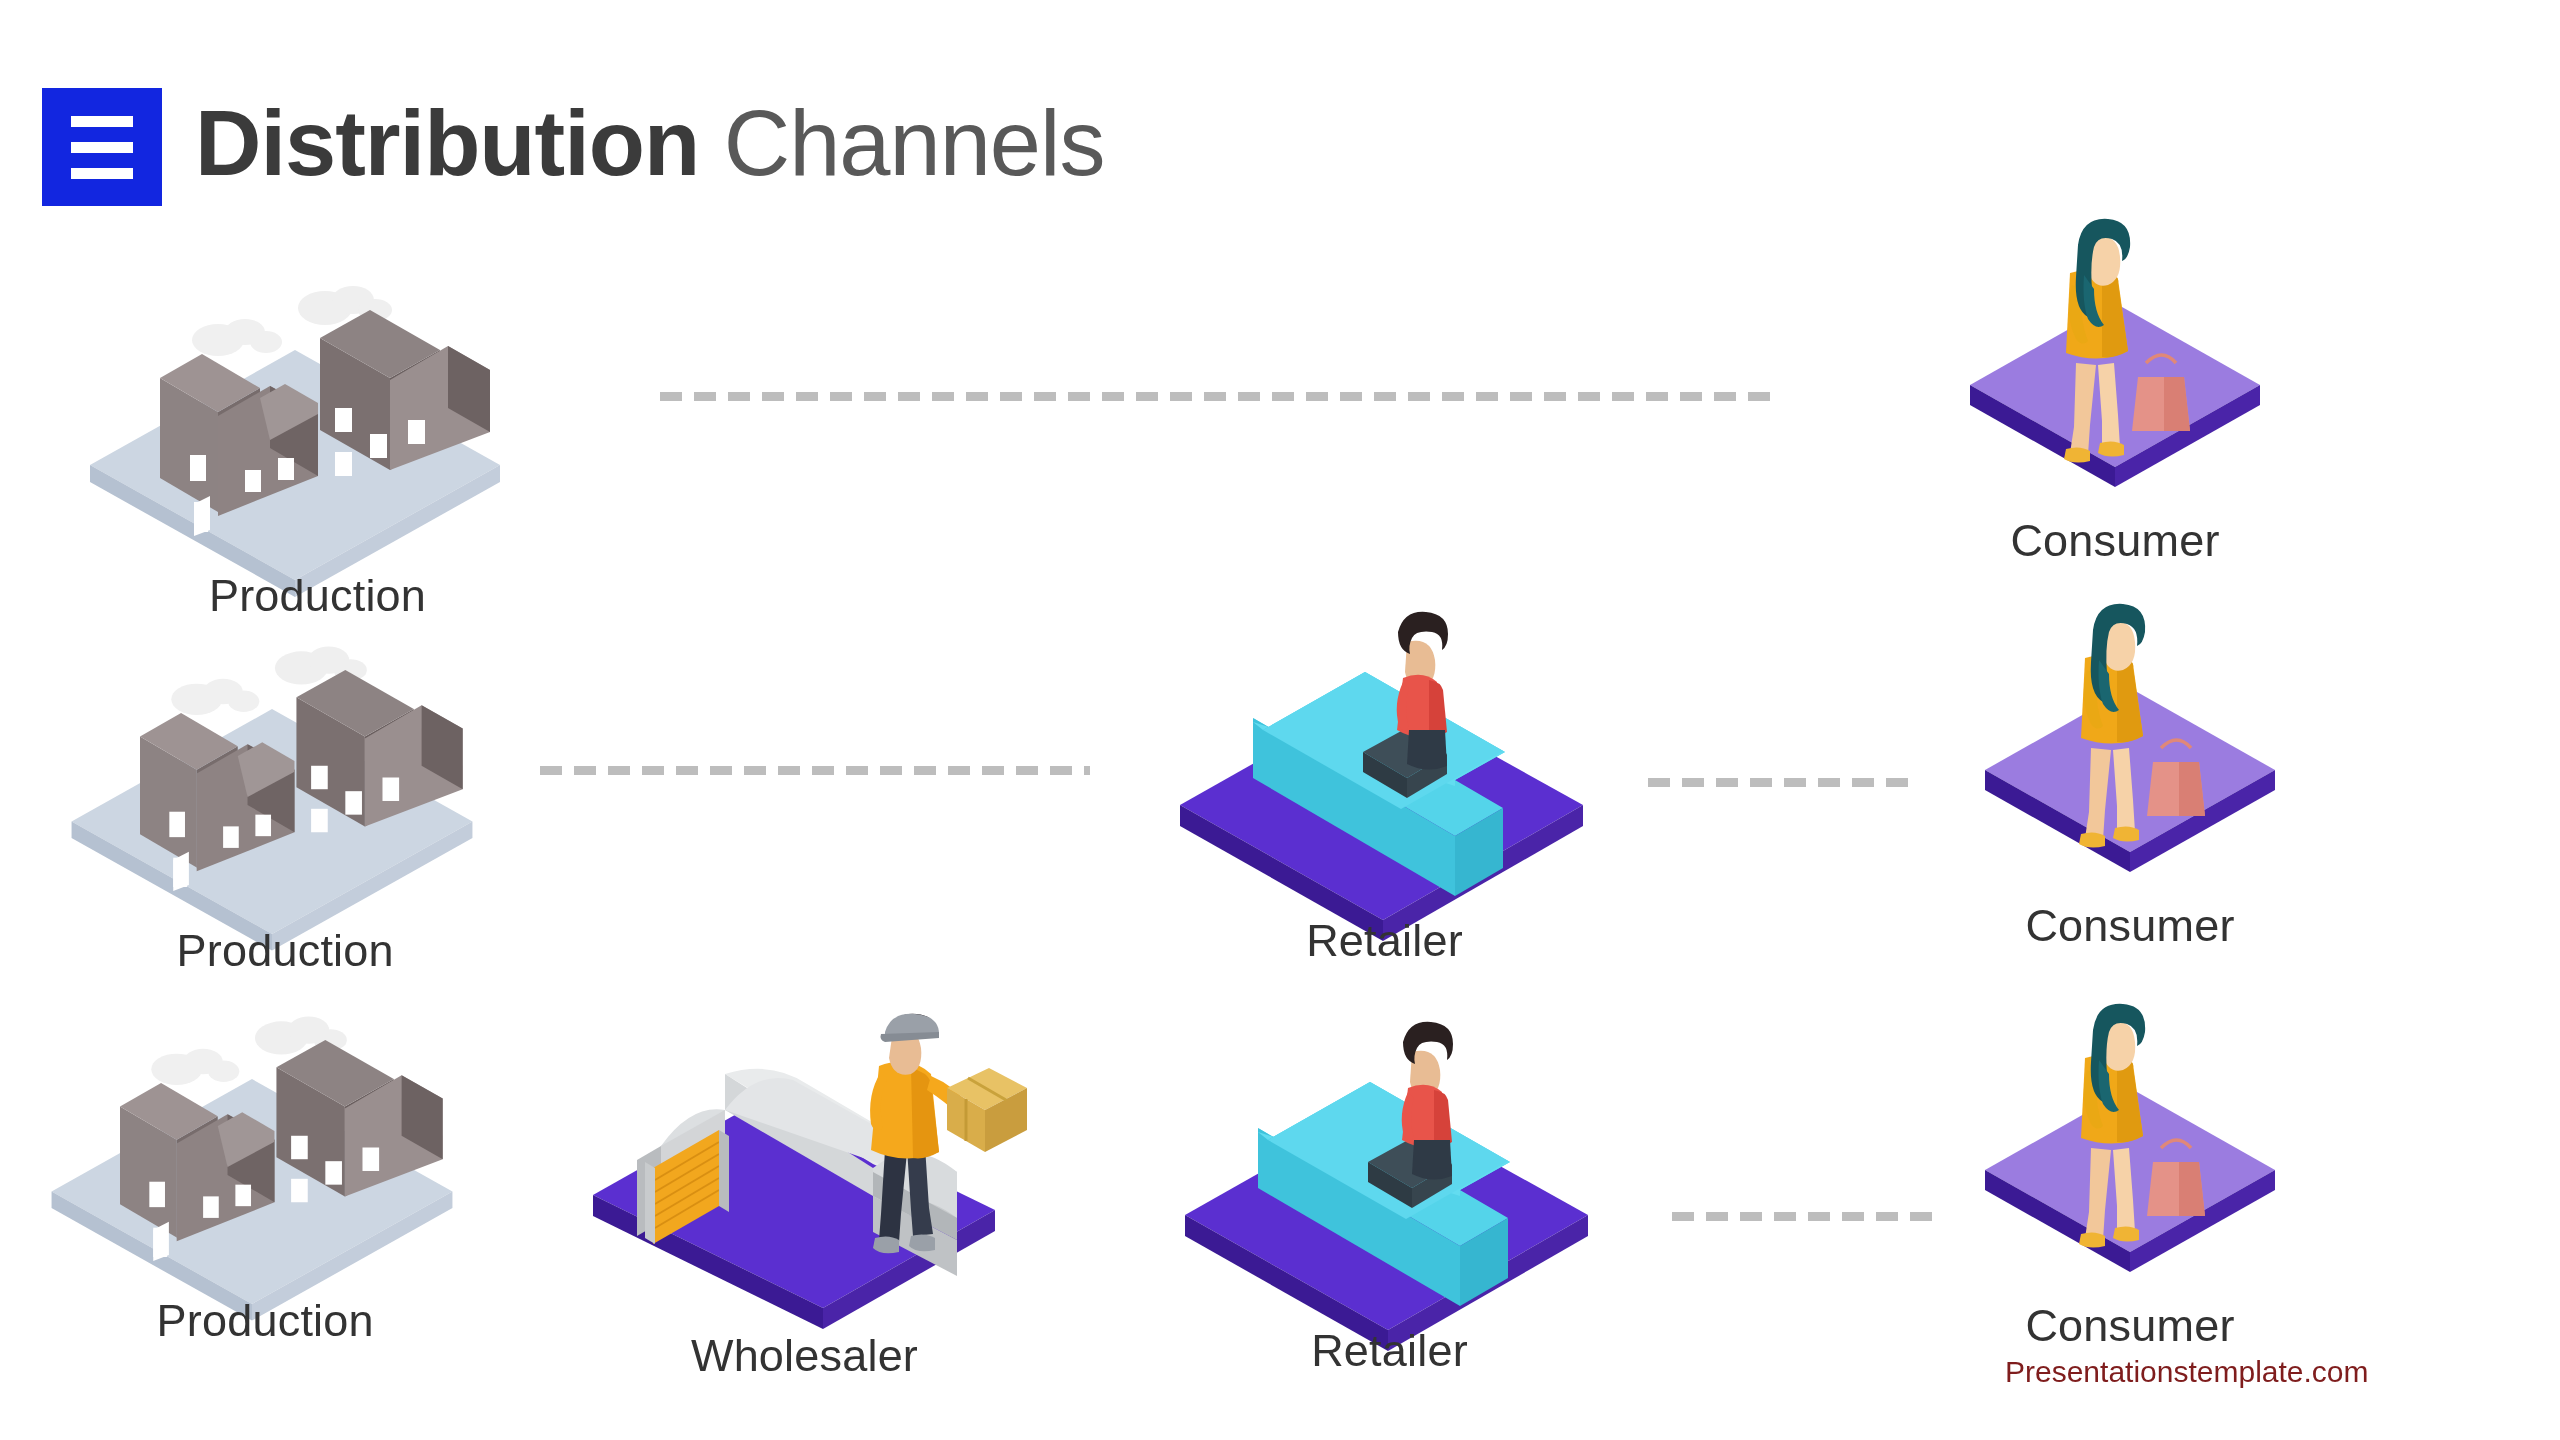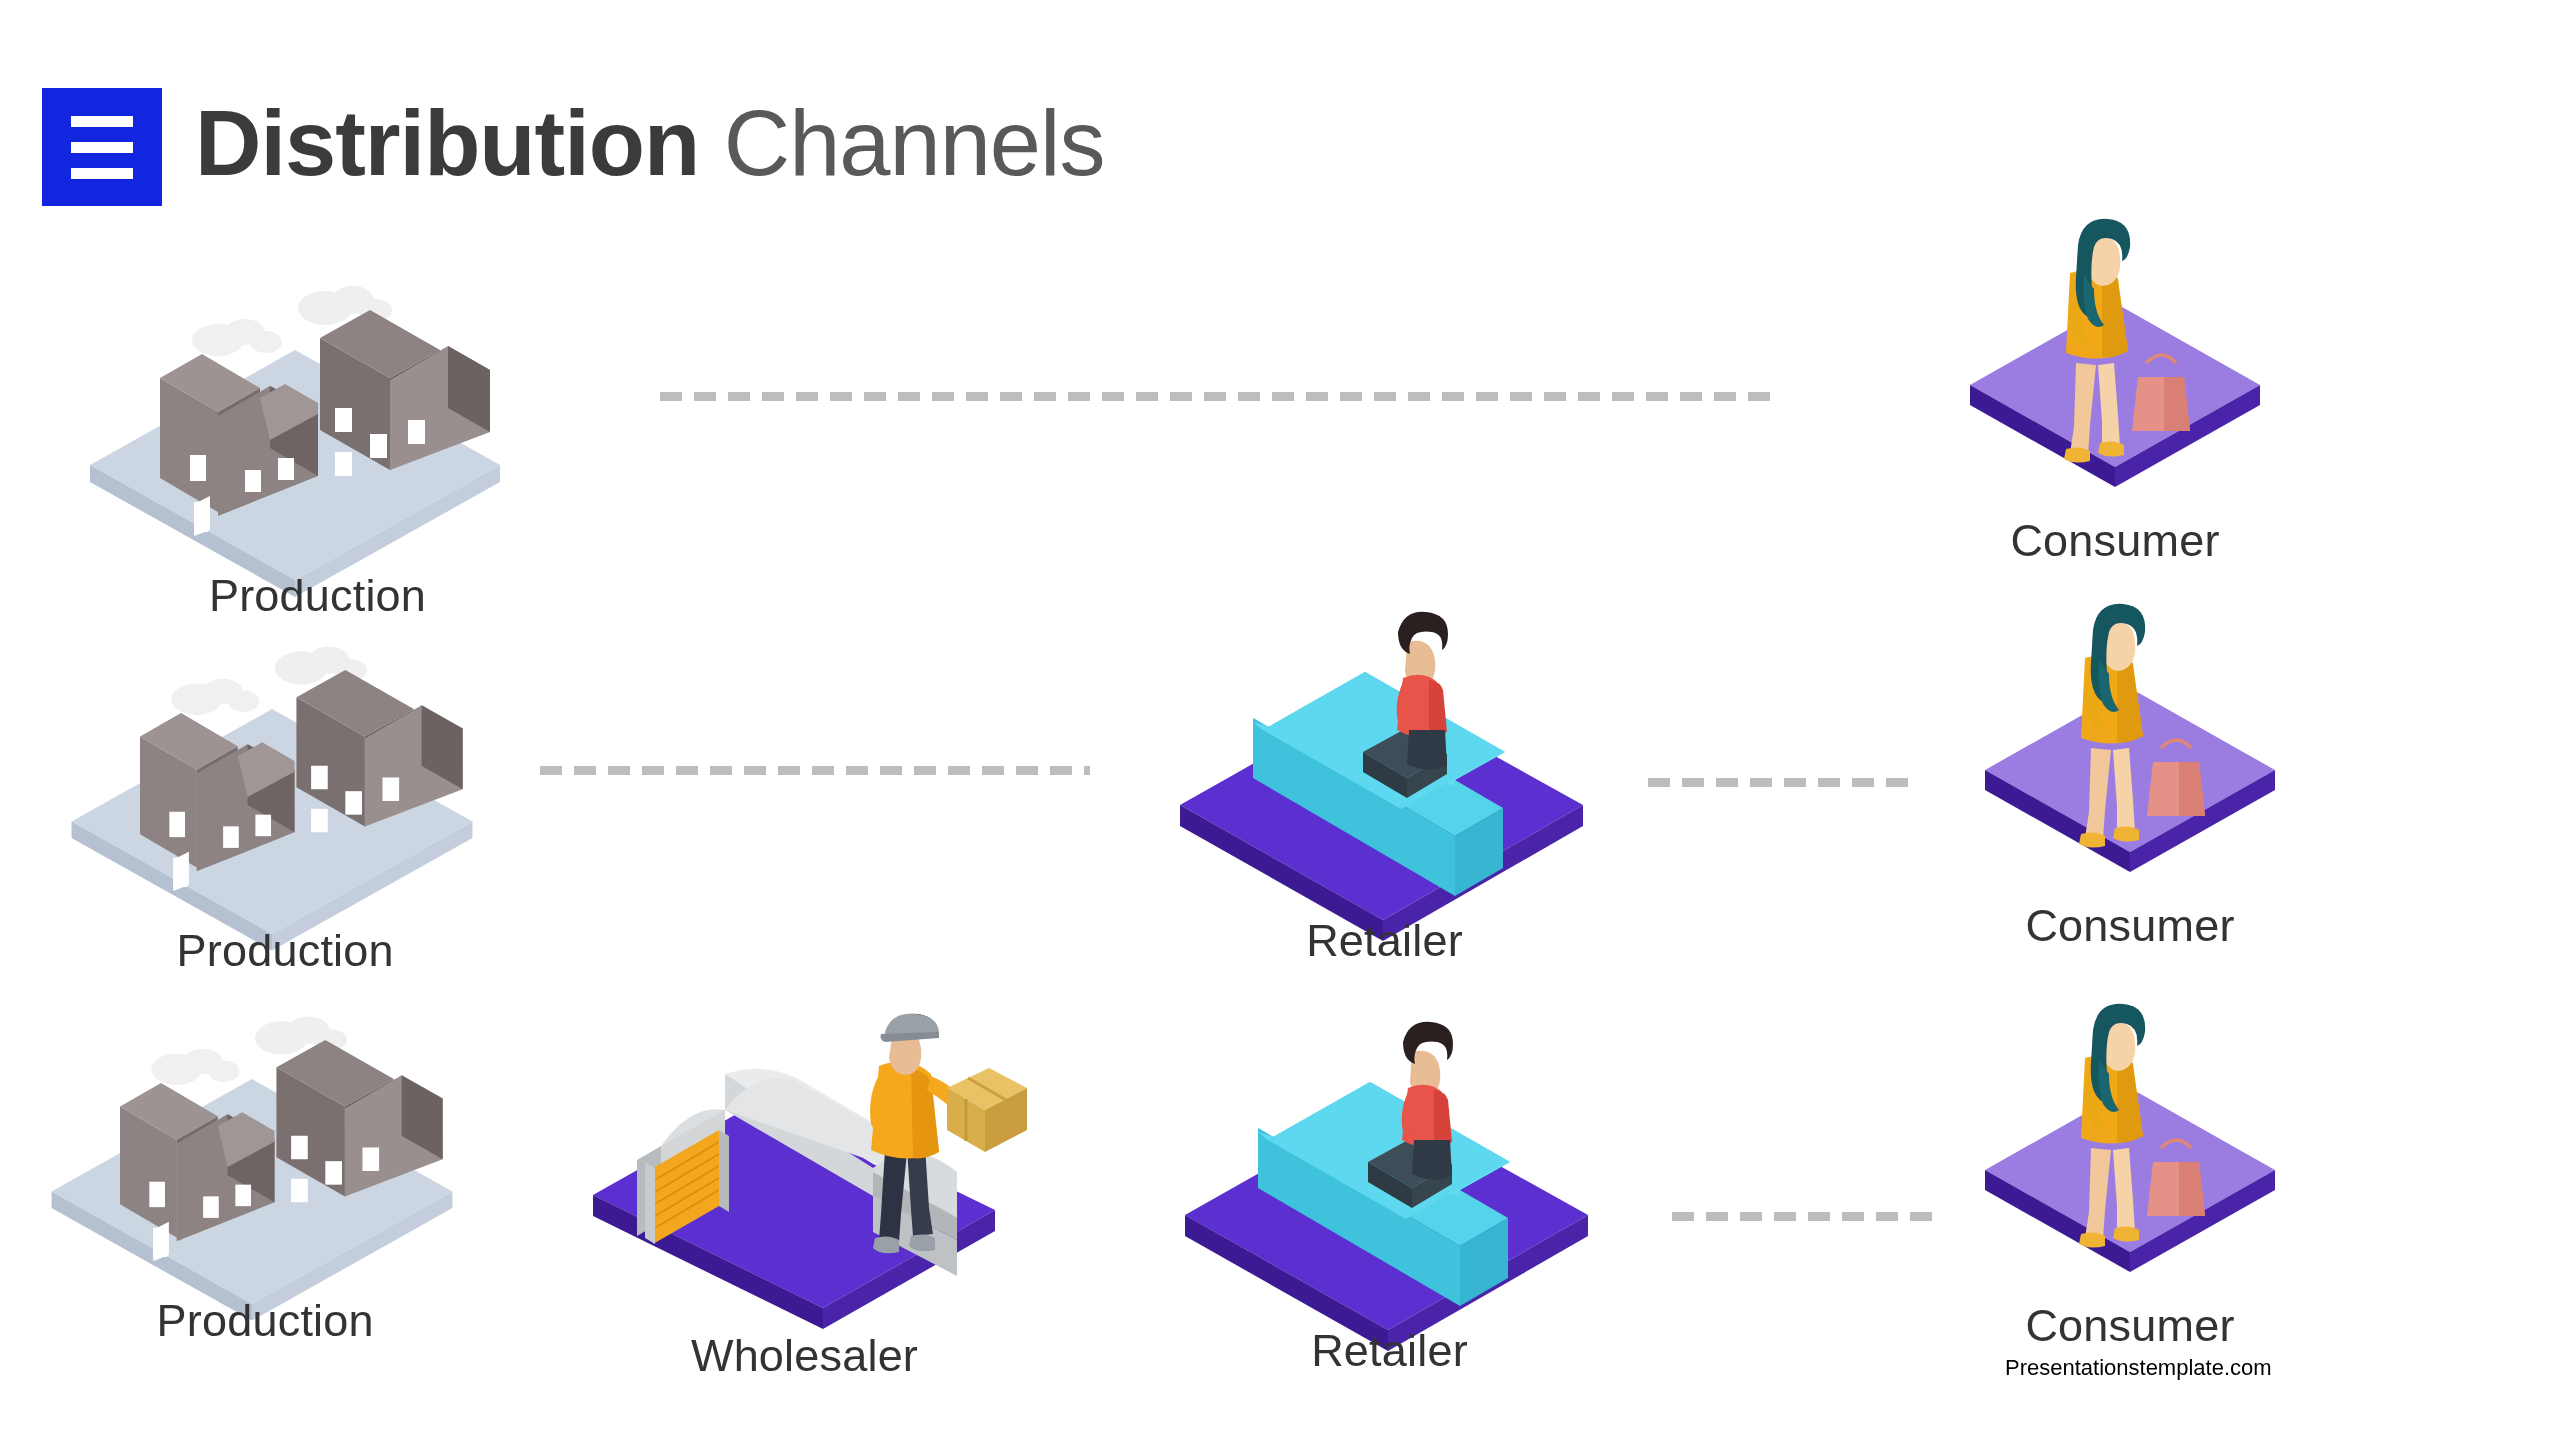--- a/index.html
+++ b/index.html
@@ -49,21 +49,21 @@
     display:flex; align-items:center; justify-content:center;
     color:#f4f4f4; font-size:25px; font-weight:bold;
     letter-spacing:0.5px;
   }
   .brand-text {
     color:#dcdcdc; font-size:25px; line-height:31px; font-weight:400;
   }
 
   .watermark {
     position:absolute; left:2005px; top:1355px;
-    font-size:22px; color:#000000; font-weight:400;
+    font-size:30px; color:#7f1d1d; font-weight:400;
     white-space:nowrap;
   }
 
   
   .node { position:absolute; }
   .node-art { position:relative; }
   .node-label {
     position:absolute; left:50%; transform:translateX(-50%);
     white-space:nowrap;
     font-size:45px; font-weight:300; color:#333333;

